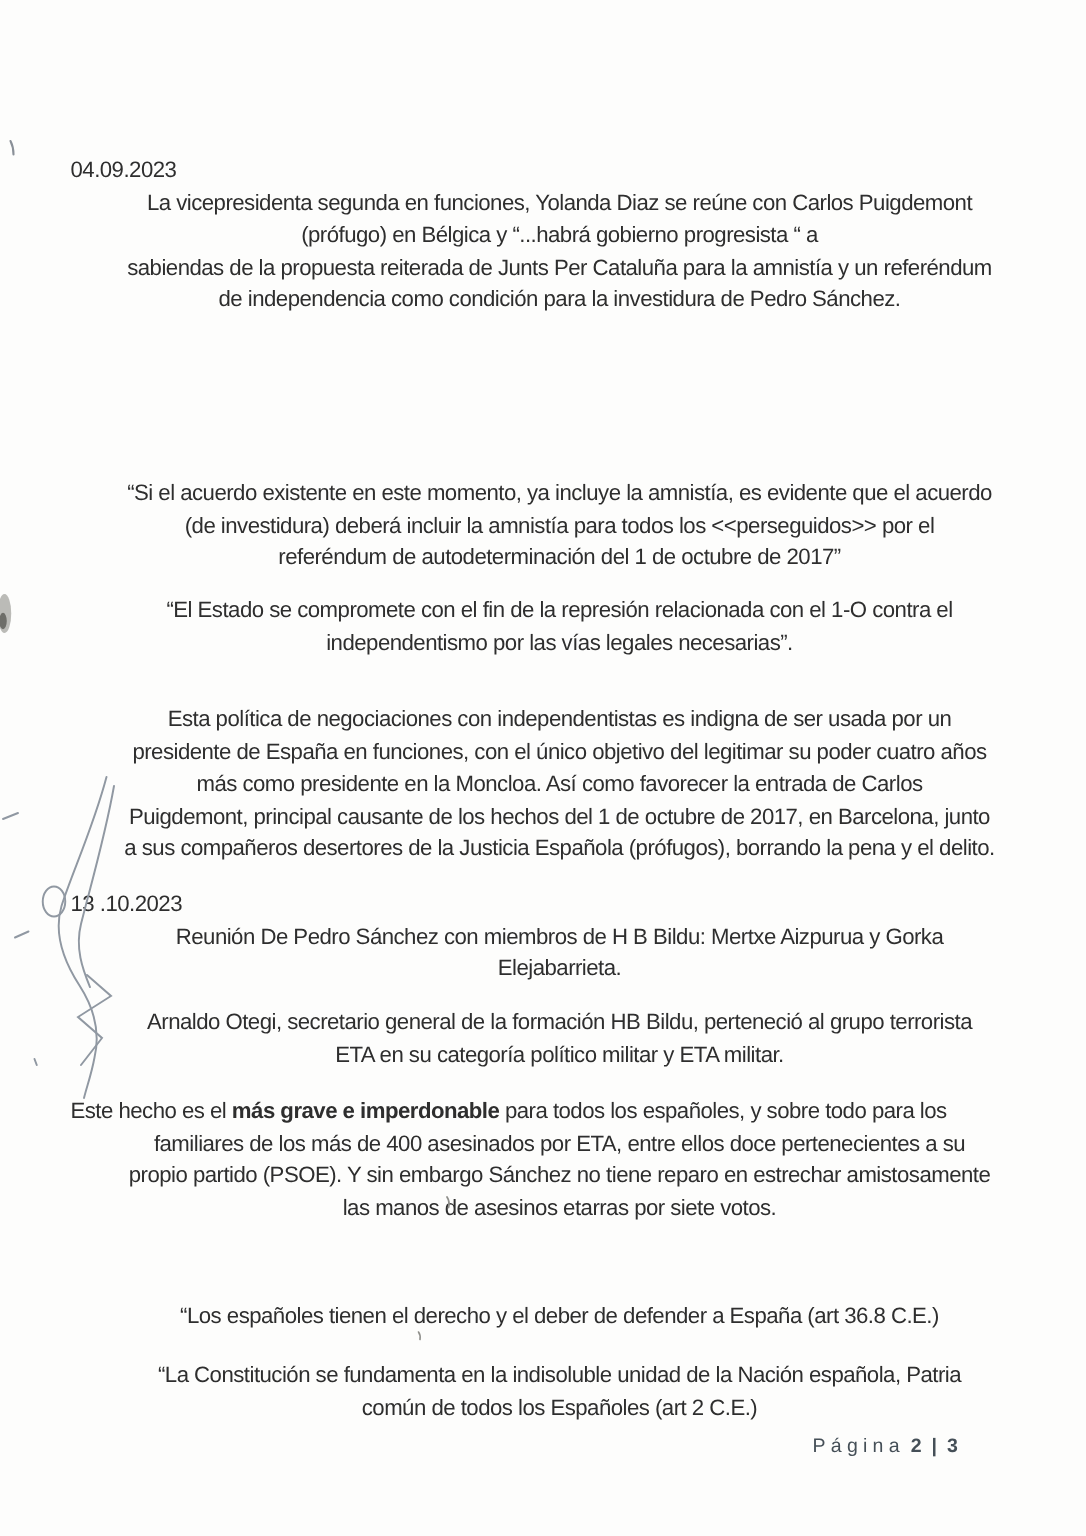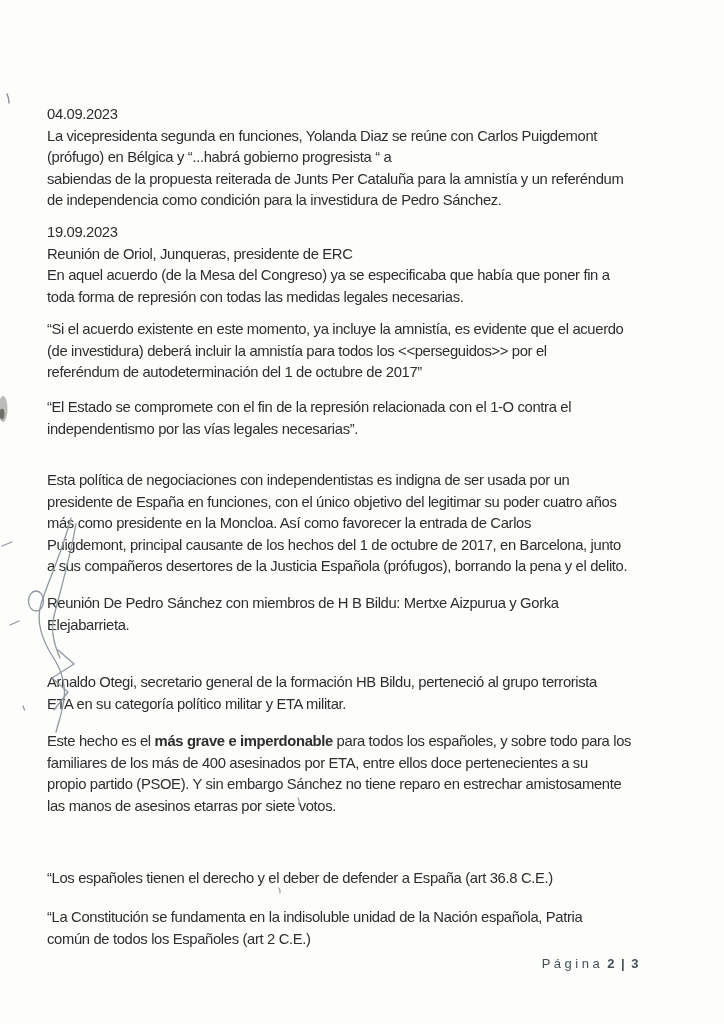--- a/index.html
+++ b/index.html
@@ -6,21 +6,21 @@
   .sheet{
     position:relative;width:724px;height:1024px;margin:0;
     background:#fdfdfc;overflow:hidden;
     font-family:"Liberation Sans",sans-serif;color:#2e2e2e;
   }
   .block{
     position:absolute;left:47px;width:652px;
     font-size:14.8px;line-height:21.5px;letter-spacing:-0.35px;
   }
   .date{white-space:pre-line;}
-  .lines{white-space:pre-line;}
+  .lines{white-space:pre-line;text-align:center;}
   .line{white-space:pre;}
   .bold{font-weight:bold;}
   .footer{
     position:absolute;right:84px;top:956px;
     font-size:13px;color:#454f57;white-space:nowrap;
   }
   .flabel{letter-spacing:3.5px;}
   .fvalue{font-weight:bold;letter-spacing:1.5px;margin-left:4px;}
   svg.marks{position:absolute;left:0;top:0;pointer-events:none;}
 </style>
@@ -30,26 +30,20 @@
 <div class="sheet">
 
   <div class="block" style="top:104px">
     <div class="date">04.09.2023</div>
     <div class="lines">La vicepresidenta segunda en funciones, Yolanda Diaz se reúne con Carlos Puigdemont
 (prófugo) en Bélgica y “...habrá gobierno progresista “ a
 sabiendas de la propuesta reiterada de Junts Per Cataluña para la amnistía y un referéndum
 de independencia como condición para la investidura de Pedro Sánchez.</div>
   </div>
 
-  <div class="block" style="top:222px">
-    <div class="date">19.09.2023</div>
-    <div class="lines">Reunión de Oriol, Junqueras, presidente de ERC
-En aquel acuerdo (de la Mesa del Congreso) ya se especificaba que había que poner fin a
-toda forma de represión con todas las medidas legales necesarias.</div>
-  </div>
 
   <div class="block" style="top:319px">
     <div class="lines">“Si el acuerdo existente en este momento, ya incluye la amnistía, es evidente que el acuerdo
 (de investidura) deberá incluir la amnistía para todos los &lt;&lt;perseguidos&gt;&gt; por el
 referéndum de autodeterminación del 1 de octubre de 2017”</div>
   </div>
 
   <div class="block" style="top:397px">
     <div class="lines">“El Estado se compromete con el fin de la represión relacionada con el 1-O contra el
 independentismo por las vías legales necesarias”.</div>
@@ -57,20 +51,21 @@
 
   <div class="block" style="top:470px">
     <div class="lines">Esta política de negociaciones con independentistas es indigna de ser usada por un
 presidente de España en funciones, con el único objetivo del legitimar su poder cuatro años
 más como presidente en la Moncloa. Así como favorecer la entrada de Carlos
 Puigdemont, principal causante de los hechos del 1 de octubre de 2017, en Barcelona, junto
 a sus compañeros desertores de la Justicia Española (prófugos), borrando la pena y el delito.</div>
   </div>
 
   <div class="block" style="top:593px">
+    <div class="date">13 .10.2023</div>
     <div class="lines">Reunión De Pedro Sánchez con miembros de H B Bildu: Mertxe Aizpurua y Gorka
 Elejabarrieta.</div>
   </div>
 
   <div class="block" style="top:672px">
     <div class="lines">Arnaldo Otegi, secretario general de la formación HB Bildu, perteneció al grupo terrorista
 ETA en su categoría político militar y ETA militar.</div>
   </div>
 
   <div class="block" style="top:731px">

